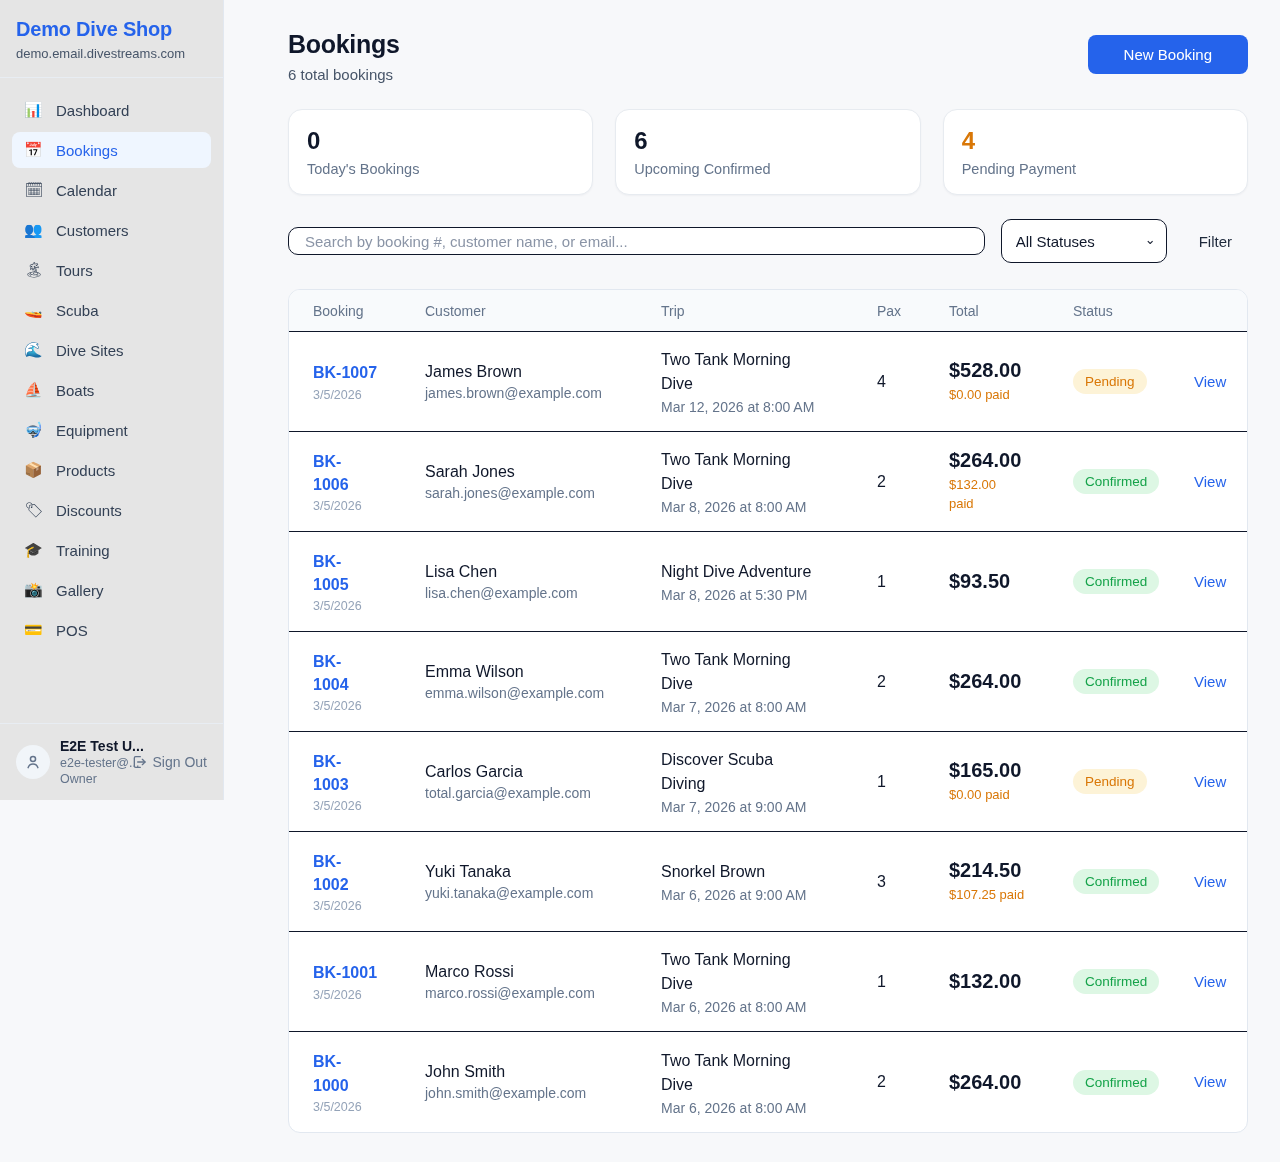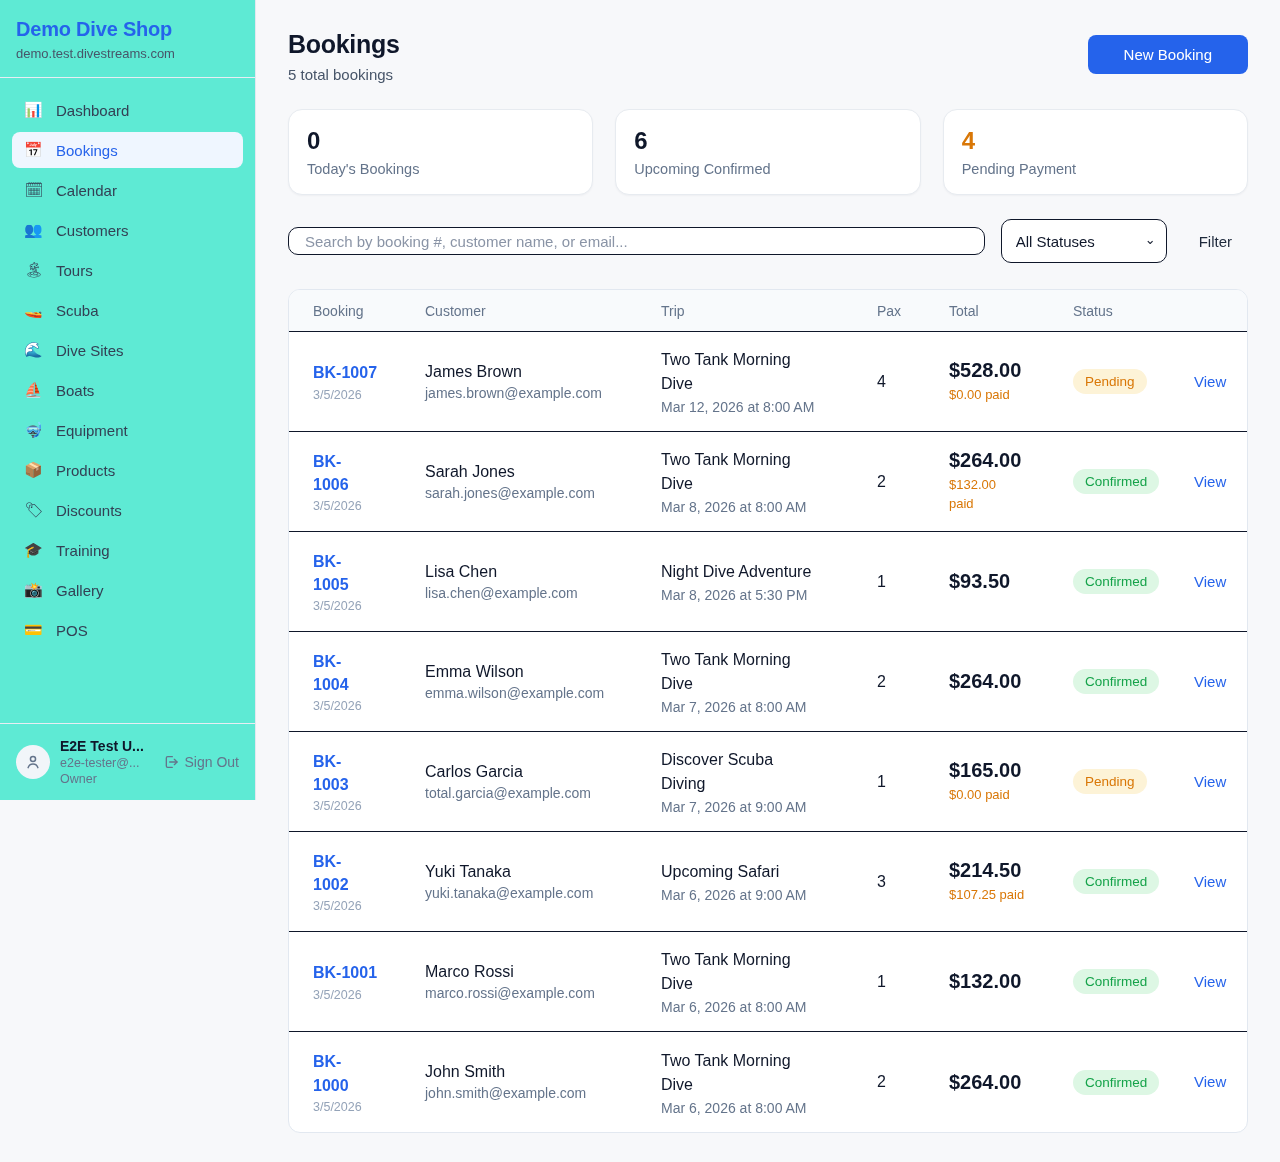--- a/index.html
+++ b/index.html
@@ -7,22 +7,22 @@
   body {
     font-family:"Liberation Sans", sans-serif;
     background:#f7f8fa;
     color:#0f172a;
     position:relative;
   }
 
   
   .sidebar {
     position:absolute; top:0; left:0;
-    width:256px; height:800px;
-    background:#5eead4;
+    width:224px; height:800px;
+    background:#e5e5e5;
     border-right:1px solid #e2e8f0;
     display:flex; flex-direction:column;justify-content:space-between;
   }
   .brand { padding:18px 16px 16px; border-bottom:1px solid #e8edf3; }
   .brand-name { color:#2563eb; font-size:20px; font-weight:bold; letter-spacing:-.2px; }
   .brand-domain { margin-top:5px; color:#475569; font-size:13px; }
   .nav { padding:14px 12px; flex:1; overflow:hidden; }
   .nav-item {
     display:flex; align-items:center; gap:12px;
     padding:9px 12px; margin-bottom:4px;
@@ -127,21 +127,21 @@
   .badge--pending { background:#fdf3d7; color:#d97706; }
   .badge--confirmed { background:#ddf7e4; color:#16a34a; }
   .view-link { color:#2563eb; font-size:15px; font-weight:500; cursor:pointer; }
 </style>
 </head>
 <body>
 
 <aside class="sidebar">
   <div class="brand">
     <div class="brand-name">Demo Dive Shop</div>
-    <div class="brand-domain">demo.test.divestreams.com</div>
+    <div class="brand-domain">demo.email.divestreams.com</div>
   </div>
 
   <nav class="nav">
       <div class="nav-item">
         <span class="nav-icon">📊</span>
         <span>Dashboard</span>
       </div>
       <div class="nav-item active">
         <span class="nav-icon">📅</span>
         <span>Bookings</span>
@@ -217,21 +217,21 @@
       <span>Sign Out</span>
     </div>
   </div>
 </aside>
 
 <main class="main">
 
   <div class="page-header">
     <div>
       <div class="page-title">Bookings</div>
-      <div class="page-subtitle">5 total bookings</div>
+      <div class="page-subtitle">6 total bookings</div>
     </div>
     <button class="btn-primary">New Booking</button>
   </div>
 
   <div class="stats">
     <div class="stat-card">
       <div class="stat-value">0</div>
       <div class="stat-label">Today's Bookings</div>
     </div>
     <div class="stat-card">
@@ -409,21 +409,21 @@
     <div class="cell">
       <div class="bk-id">BK-
 1002</div>
       <div class="bk-date">3/5/2026</div>
     </div>
     <div class="cell">
       <div class="cust-name">Yuki Tanaka</div>
       <div class="cust-email">yuki.tanaka@example.com</div>
     </div>
     <div class="cell">
-      <div class="trip-name">Upcoming Safari</div>
+      <div class="trip-name">Snorkel Brown</div>
       <div class="trip-date">Mar 6, 2026 at 9:00 AM</div>
     </div>
     <div class="cell pax">3</div>
     <div class="cell">
       <div class="total-amt">$214.50</div>
       <div class="paid-amt">$107.25 paid</div>
     </div>
     <div class="cell">
       <span class="badge badge--confirmed">Confirmed</span>
     </div>

